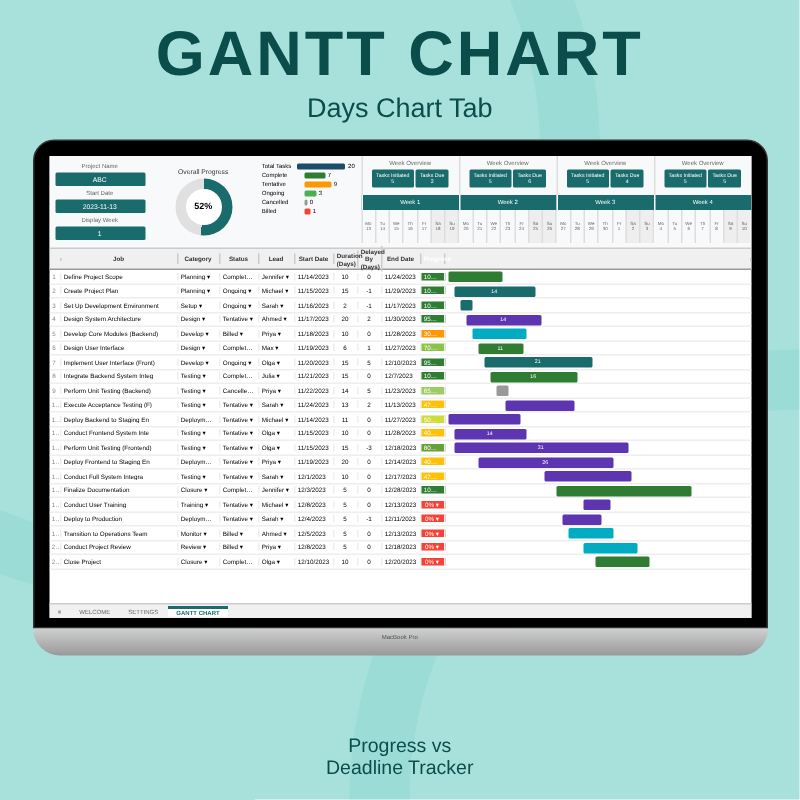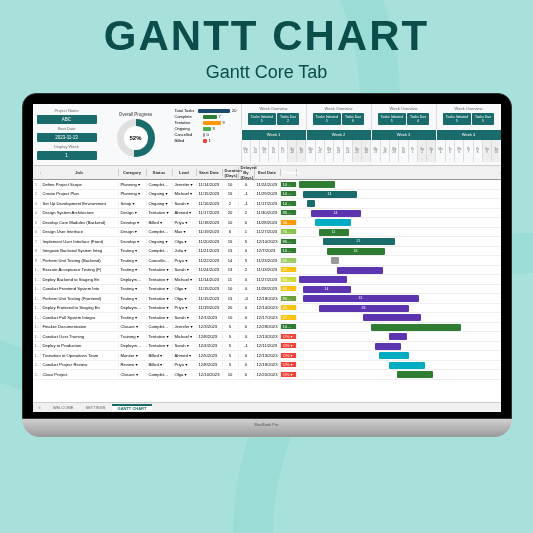--- a/index.html
+++ b/index.html
@@ -59,21 +59,21 @@
 .footer{position:absolute;bottom:14px;left:0;right:0;display:flex;justify-content:space-around;z-index:2}
 .footer span{font-size:13px;color:#0a4d4a;font-weight:500;text-align:center}
 </style>
 </head>
 <body>
 <div class="bg-swirl sw1"></div>
 <div class="bg-swirl sw2"></div>
 
 <div class="title">
   <h1>GANTT CHART</h1>
-  <h2>Gantt Core Tab</h2>
+  <h2>Days Chart Tab</h2>
 </div>
 
 <div class="laptop">
   <div class="screen">
     <div class="notch"></div>
     <div class="viewport">
 
       <div class="top">
         <div class="meta">
           <div class="meta-lbl">Project Name</div>
@@ -613,13 +613,15 @@
         <span class="sheet">WELCOME</span>
         <span class="sheet">SETTINGS</span>
         <span class="sheet active">GANTT CHART</span>
       </div>
     </div>
   </div>
   <div class="keyboard"></div>
 </div>
 
 <div class="footer">
+  <span style="white-space:pre-line">Progress vs
+Deadline Tracker</span>
 </div>
 
 </body></html>

